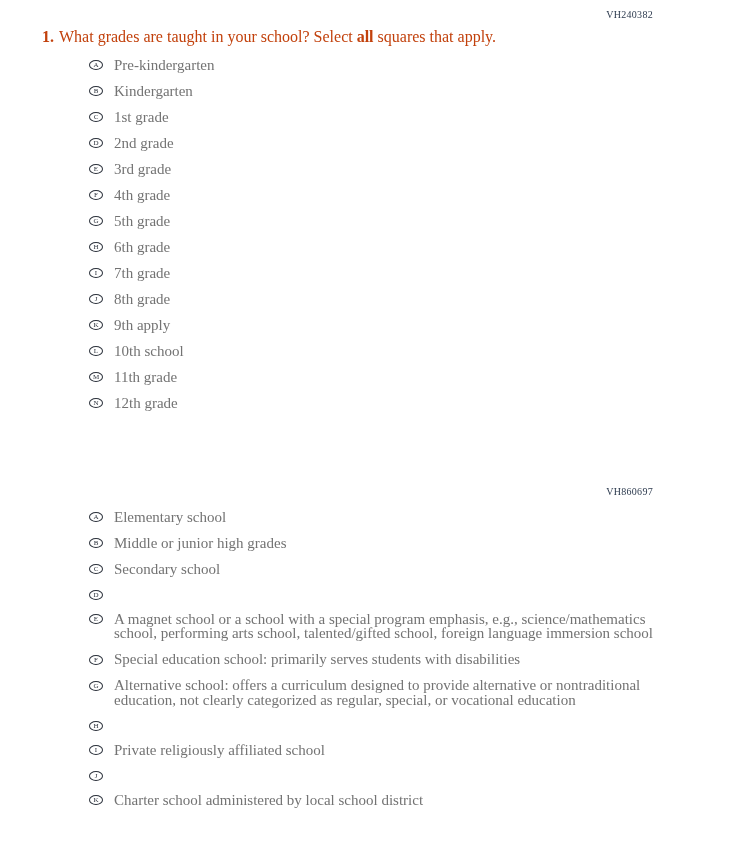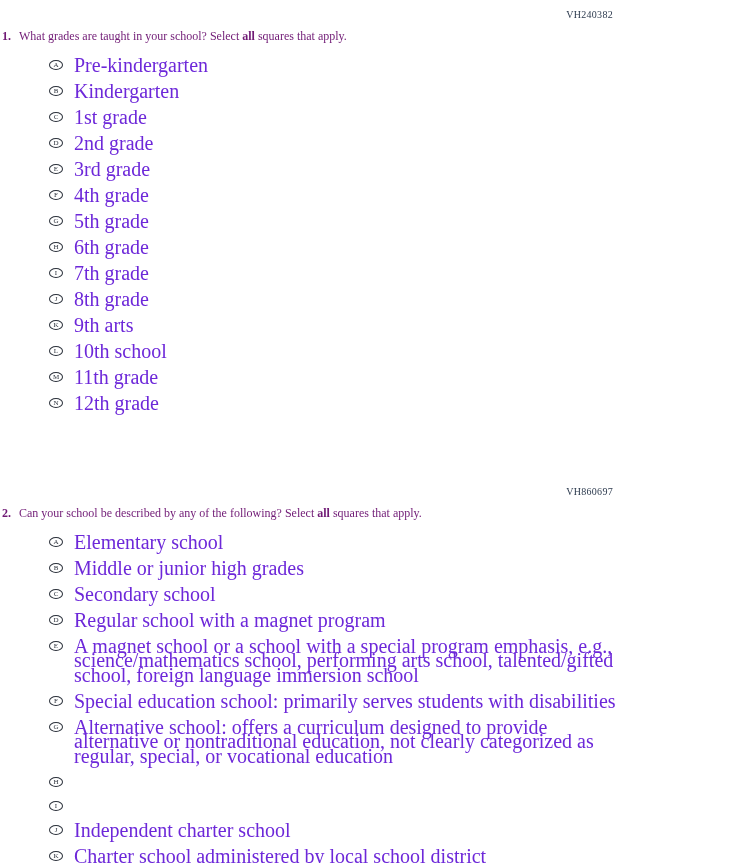--- a/index.html
+++ b/index.html
@@ -6,37 +6,37 @@
   html, body { background: #ffffff; }
   body {
     width: 737px;
     height: 863px;
     position: relative;
     overflow: hidden;
     font-family: "Liberation Serif", "DejaVu Serif", serif;
     color: #26292e;
     padding-top: 9px;
   }
-  .question-block { width: 632px; }
+  .question-block { width: 632px; margin-left: 40px; }
   .q2 { margin-top: 76px; }
   .qcode {
     text-align: right;
     padding-right: 19px;
     font-size: 10px;
     letter-spacing: 0.3px;
     color: #2c3a4e;
     height: 12px;
     line-height: 12px;
   }
   .prompt {
     padding-left: 2px;
     margin-top: 6px;
-    font-size: 12px;
+    font-size: 16px;
     line-height: 19px;
-    color: #701a75;
+    color: #c2410c;
   }
   .qnum {
     font-weight: bold;
     display: inline-block;
     width: 17px;
   }
   .prompt .bold { font-weight: bold; }
   .options {
     margin-top: 11px;
     padding-left: 49px;
@@ -54,24 +54,24 @@
     border: 1px solid #2b313b;
     border-radius: 50%;
     color: #2b313b;
     font-size: 7px;
     line-height: 9px;
     text-align: center;
     margin: 3px 11px 0 0;
     font-family: "Liberation Serif", serif;
   }
   .option-label {
-    font-size: 20px;
+    font-size: 15px;
     line-height: 14.5px;
     max-width: 628px;
-    color: #6d28d9;
+    color: #737373;
     padding-top: 0.5px;
   }
 </style>
 </head>
 <body>
 
 <div class="question-block q1">
   <div class="qcode">VH240382</div>
   <div class="prompt"><span class="qnum">1.</span><span>What grades are taught in your school? Select </span><span class="bold">all</span><span> squares that apply.</span></div>
 
@@ -111,78 +111,76 @@
     <div class="option">
       <span class="oval">I</span>
       <span class="option-label">7th grade</span>
     </div>
     <div class="option">
       <span class="oval">J</span>
       <span class="option-label">8th grade</span>
     </div>
     <div class="option">
       <span class="oval">K</span>
-      <span class="option-label">9th arts</span>
+      <span class="option-label">9th apply</span>
     </div>
     <div class="option">
       <span class="oval">L</span>
       <span class="option-label">10th school</span>
     </div>
     <div class="option">
       <span class="oval">M</span>
       <span class="option-label">11th grade</span>
     </div>
     <div class="option">
       <span class="oval">N</span>
       <span class="option-label">12th grade</span>
     </div>
   </div>
 </div>
 
 <div class="question-block q2">
   <div class="qcode">VH860697</div>
-  <div class="prompt"><span class="qnum">2.</span><span>Can your school be described by any of the following? Select </span><span class="bold">all</span><span> squares that apply.</span></div>
 
   <div class="options">
     <div class="option">
       <span class="oval">A</span>
       <span class="option-label">Elementary school</span>
     </div>
     <div class="option">
       <span class="oval">B</span>
       <span class="option-label">Middle or junior high grades</span>
     </div>
     <div class="option">
       <span class="oval">C</span>
       <span class="option-label">Secondary school</span>
     </div>
     <div class="option">
       <span class="oval">D</span>
-      <span class="option-label">Regular school with a magnet program</span>
     </div>
     <div class="option">
       <span class="oval">E</span>
       <span class="option-label">A magnet school or a school with a special program emphasis, e.g., science/mathematics school, performing arts school, talented/gifted school, foreign language immersion school</span>
     </div>
     <div class="option">
       <span class="oval">F</span>
       <span class="option-label">Special education school: primarily serves students with disabilities</span>
     </div>
     <div class="option">
       <span class="oval">G</span>
       <span class="option-label">Alternative school: offers a curriculum designed to provide alternative or nontraditional education, not clearly categorized as regular, special, or vocational education</span>
     </div>
     <div class="option">
       <span class="oval">H</span>
     </div>
     <div class="option">
       <span class="oval">I</span>
+      <span class="option-label">Private religiously affiliated school</span>
     </div>
     <div class="option">
       <span class="oval">J</span>
-      <span class="option-label">Independent charter school</span>
     </div>
     <div class="option">
       <span class="oval">K</span>
       <span class="option-label">Charter school administered by local school district</span>
     </div>
   </div>
 </div>
 
 </body></html>

